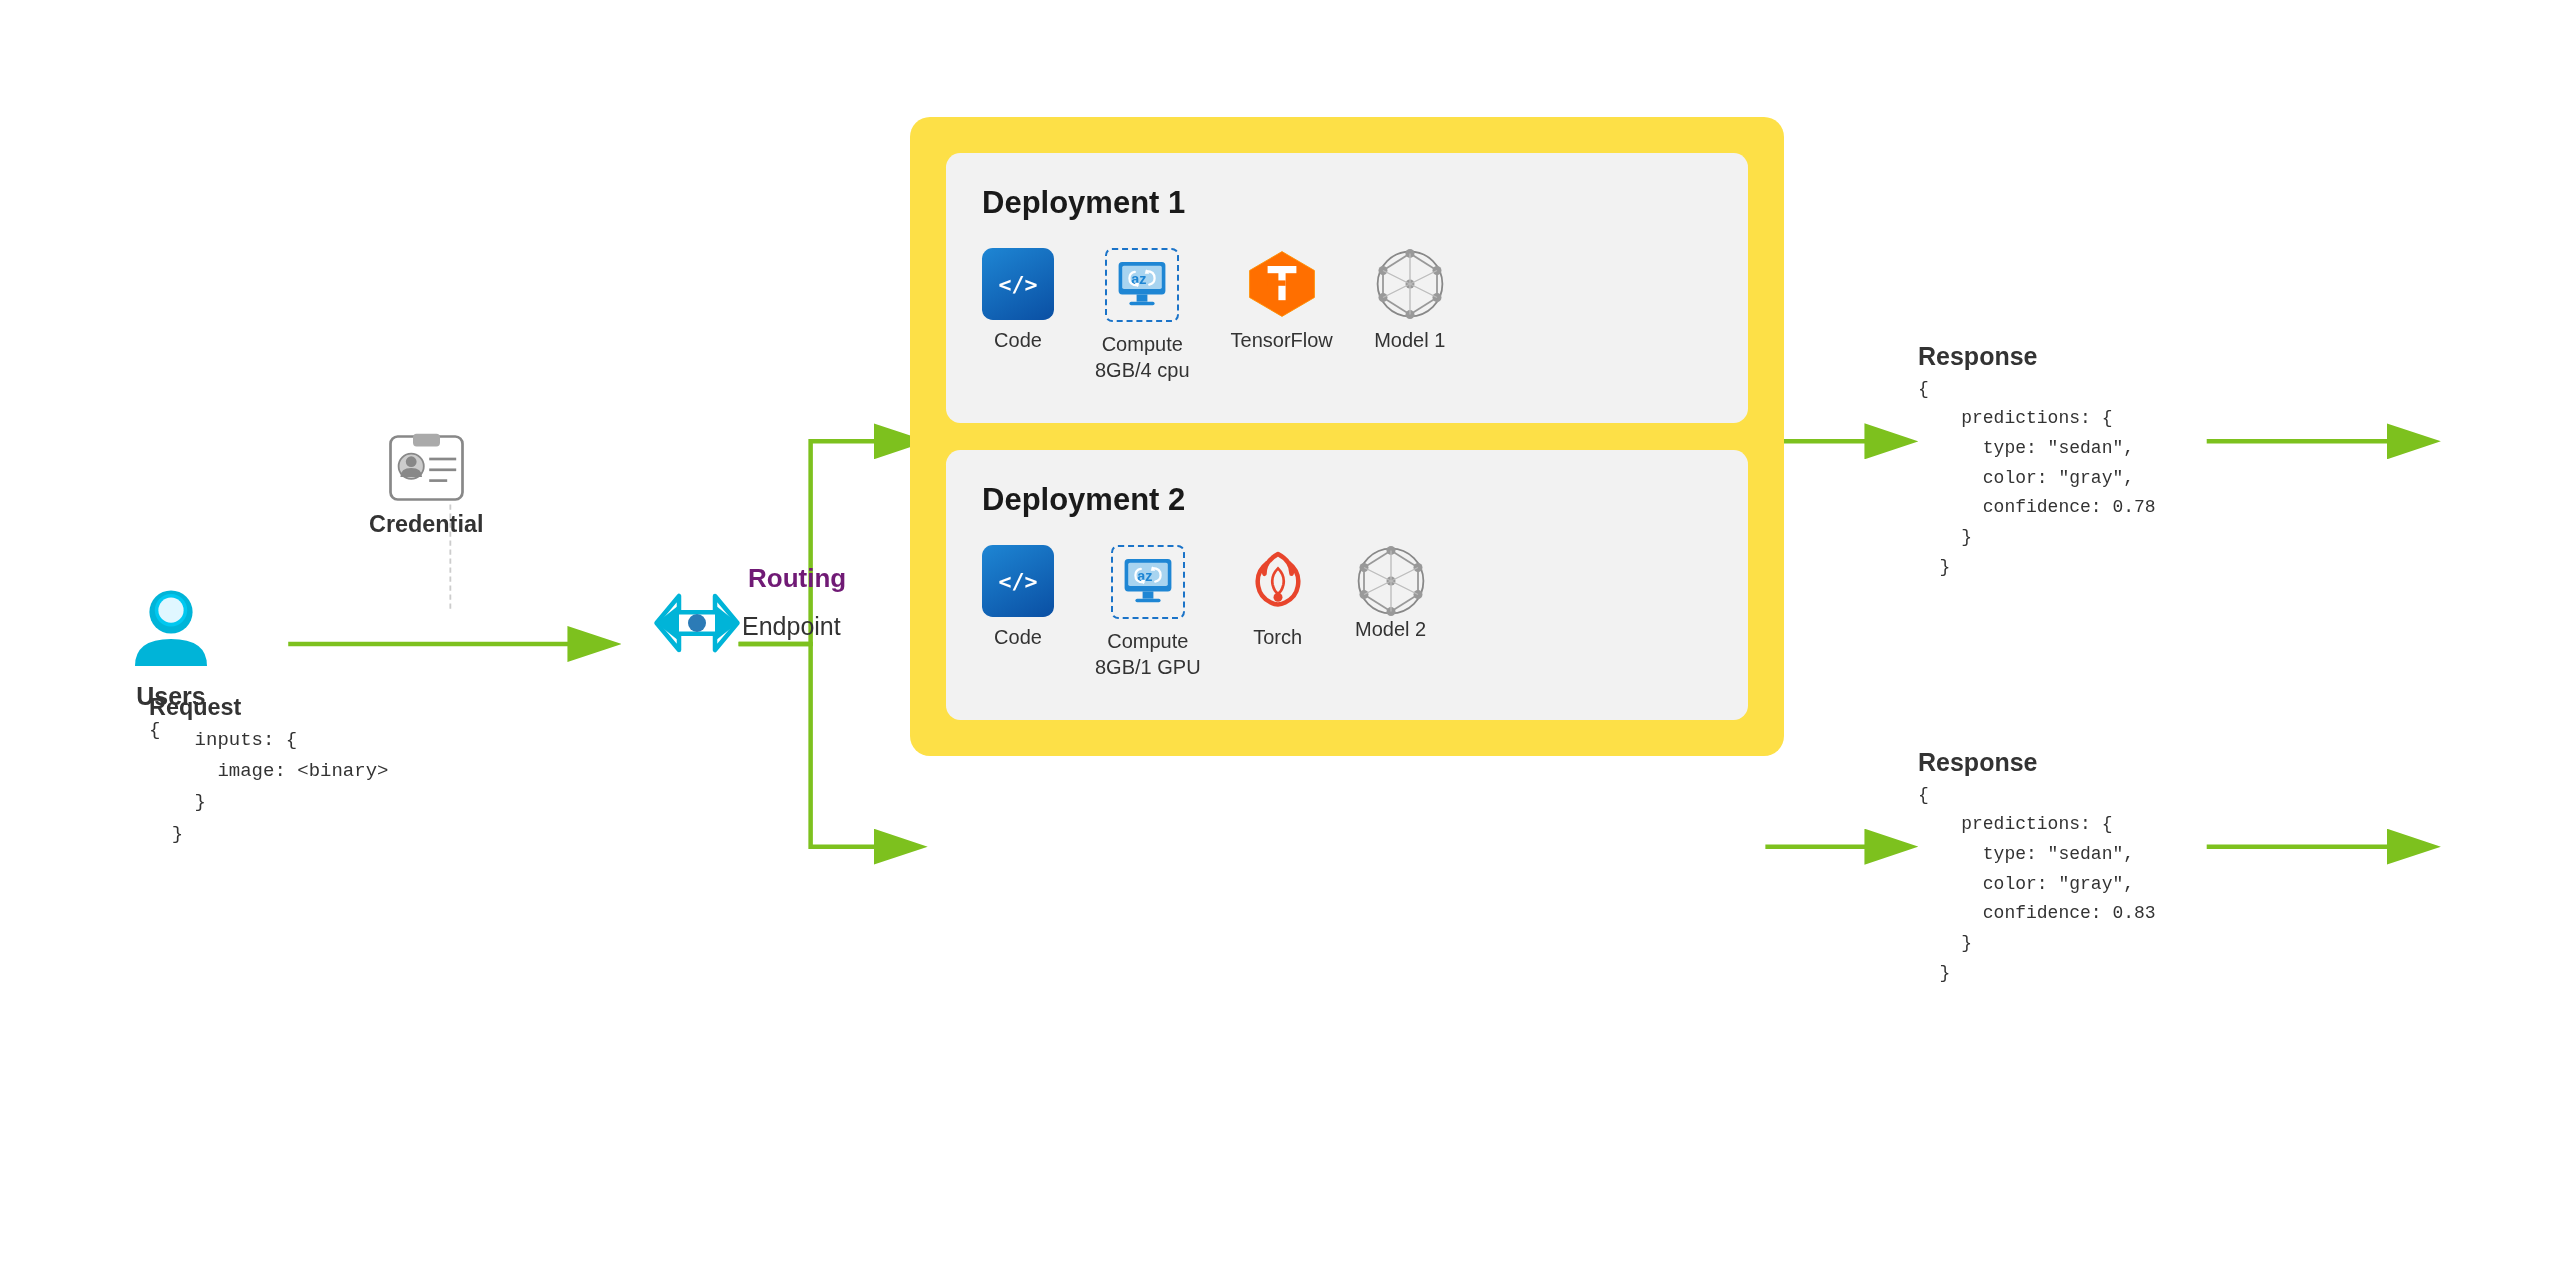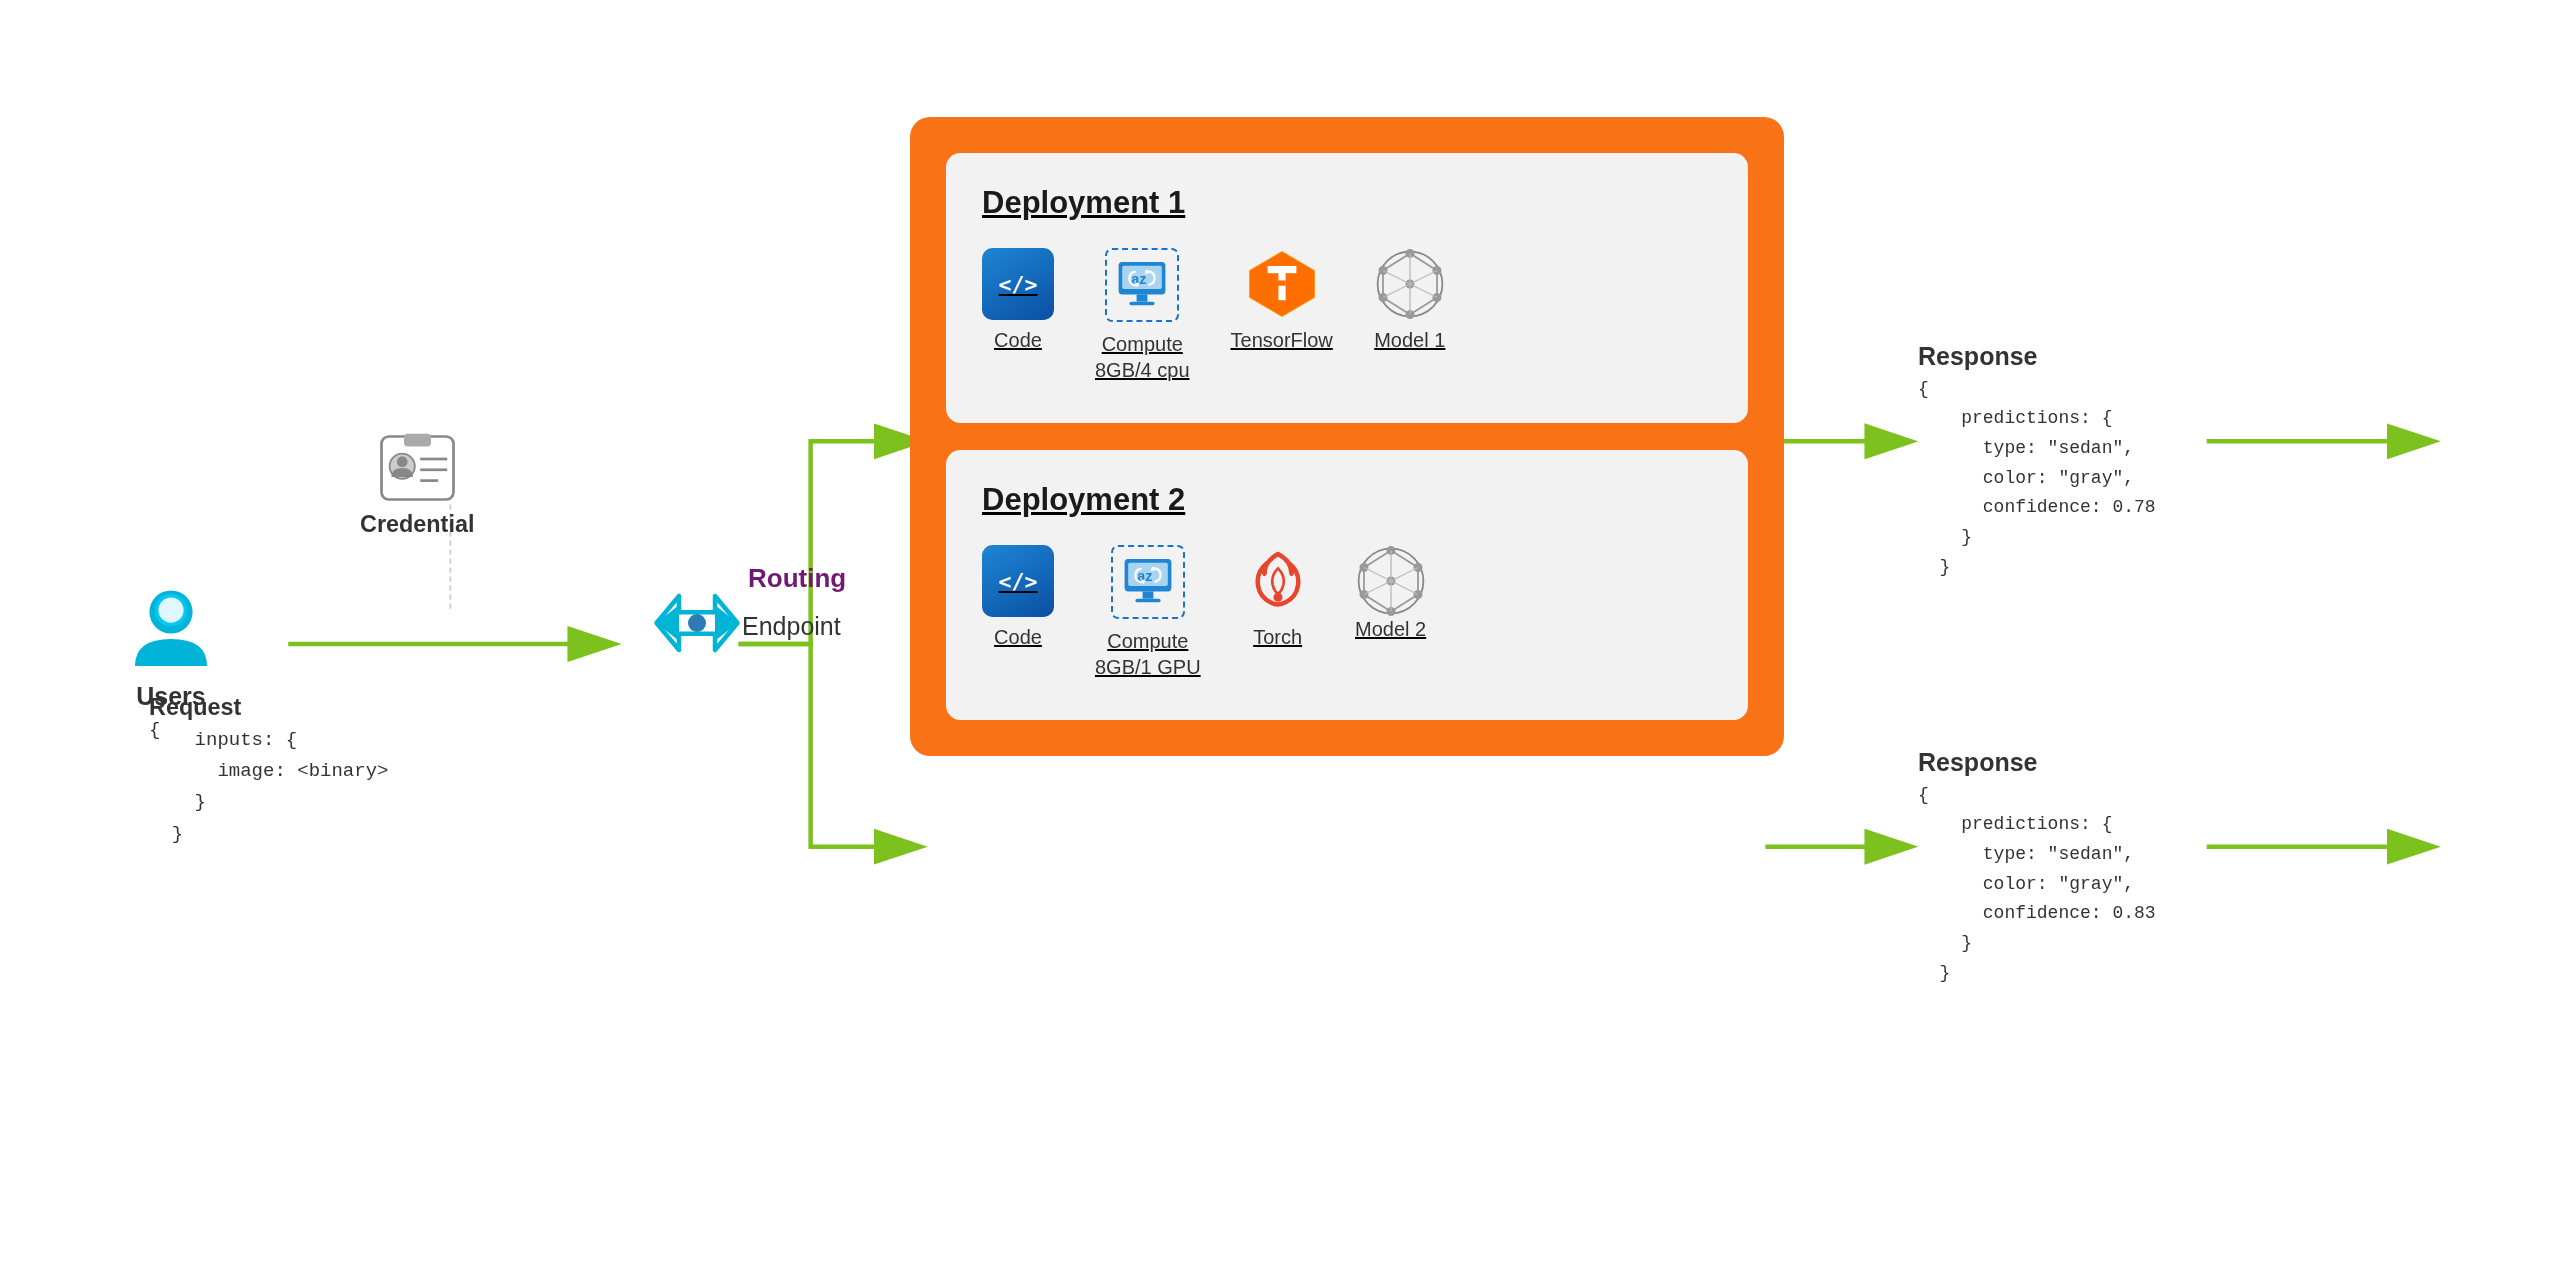--- a/index.html
+++ b/index.html
@@ -71,21 +71,21 @@
 
       <ellipse cx="50" cy="38" rx="18" ry="18" fill="#00c8f0"></ellipse>
 
       <path d="M10,100 Q10,70 50,70 Q90,70 90,100 Z" fill="#00b4d8"></path>
 
       <circle cx="50" cy="38" r="14" fill="#e0f7ff"></circle>
     </svg>
     <span style="font-size:25px; font-weight:600; color:#333; margin-top:7.2px;">Users</span>
   </div>
 
-  <div style="position:absolute; left:360px; top:432px; display:flex; flex-direction:column; align-items:center;">
+  <div style="position:absolute; left:369px; top:432px; display:flex; flex-direction:column; align-items:center;">
 
     <svg width="81" height="72" viewBox="0 0 90 80">
       <rect x="5" y="5" width="80" height="70" rx="8" fill="none" stroke="#888" stroke-width="3"></rect>
       <rect x="30" y="2" width="30" height="14" rx="4" fill="#aaa"></rect>
       <circle cx="28" cy="38" r="14" fill="#ccc" stroke="#888" stroke-width="2"></circle>
 
       <circle cx="28" cy="33" r="6" fill="#888"></circle>
       <path d="M16,50 Q16,40 28,40 Q40,40 40,50Z" fill="#888"></path>
 
       <line x1="48" y1="30" x2="78" y2="30" stroke="#888" stroke-width="3"></line>
@@ -116,21 +116,21 @@
 
       <polygon points="95,50 70,30 70,70" fill="#00b4d8"></polygon>
     </svg>
     <span style="font-size:25px; font-weight:500; color:#333; margin-top:7.2px;">Endpoint</span>
   </div>
 
   <div style="position:absolute; left:748px; top:563px;">
     <span style="font-size:26px; font-weight:700; color:#701a75;">Routing</span>
   </div>
 
-  <div style="position:absolute; left:910px; top:117px; width:874px; background:#f97316; border-radius:20px; padding:36px;text-decoration:underline;">
+  <div style="position:absolute; left:910px; top:117px; width:874px; background:#fde047; border-radius:20px; padding:36px;">
 
     <div style="background:#f2f2f2; border-radius:14.4px; padding:32px 36px 40px 36px; margin-bottom:27px;">
       <div style="font-size:31px; font-weight:700; color:#1a1a1a; margin-bottom:27px;">Deployment 1</div>
       <div style="display:flex; align-items:flex-start; gap:41px;">
 
         <div style="display:flex;flex-direction:column;align-items:center;gap:9px;">
           <div style="width:72px;height:72px;background:linear-gradient(150deg,#1e86d4,#0a4fa3);border-radius:10.8px;display:flex;align-items:center;justify-content:center;">
             <span style="color:white;font-size:21.6px;font-weight:700;font-family:monospace;">&lt;/&gt;</span>
           </div>
           <span style="font-size:20px;color:#333;">Code</span>

